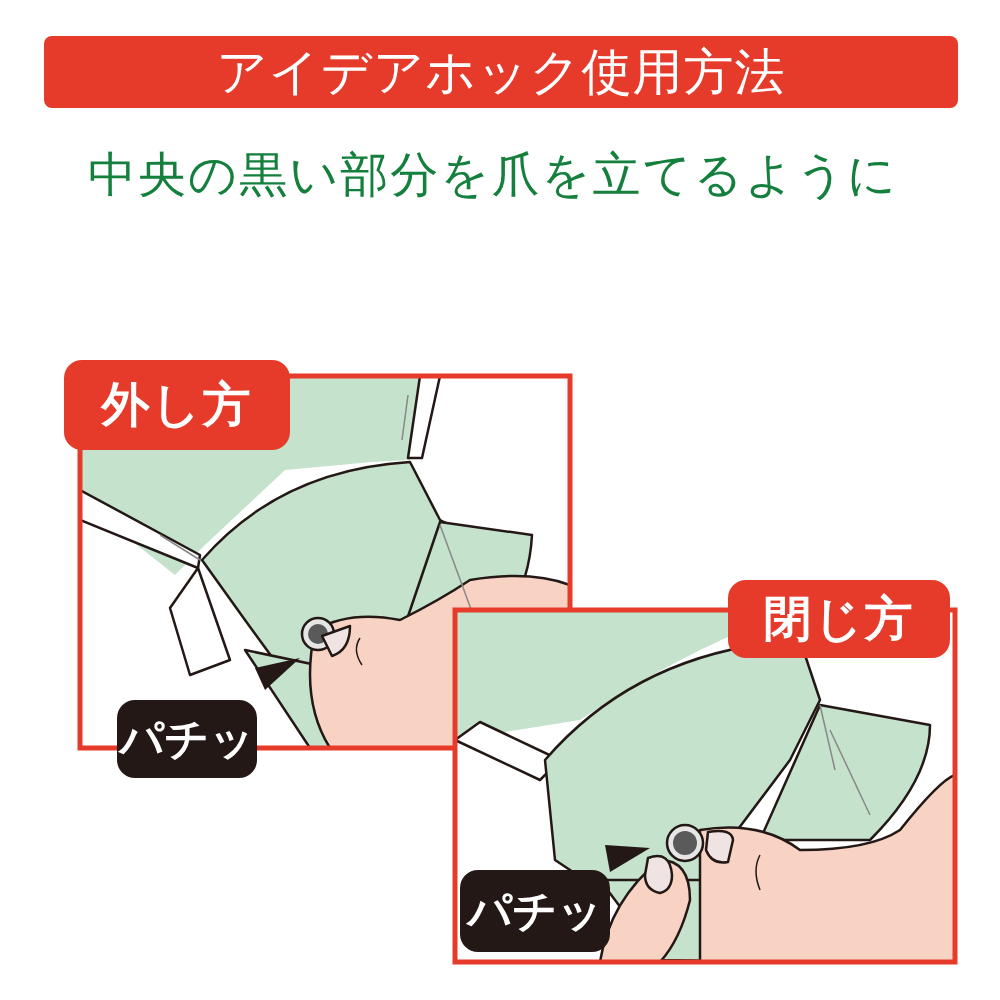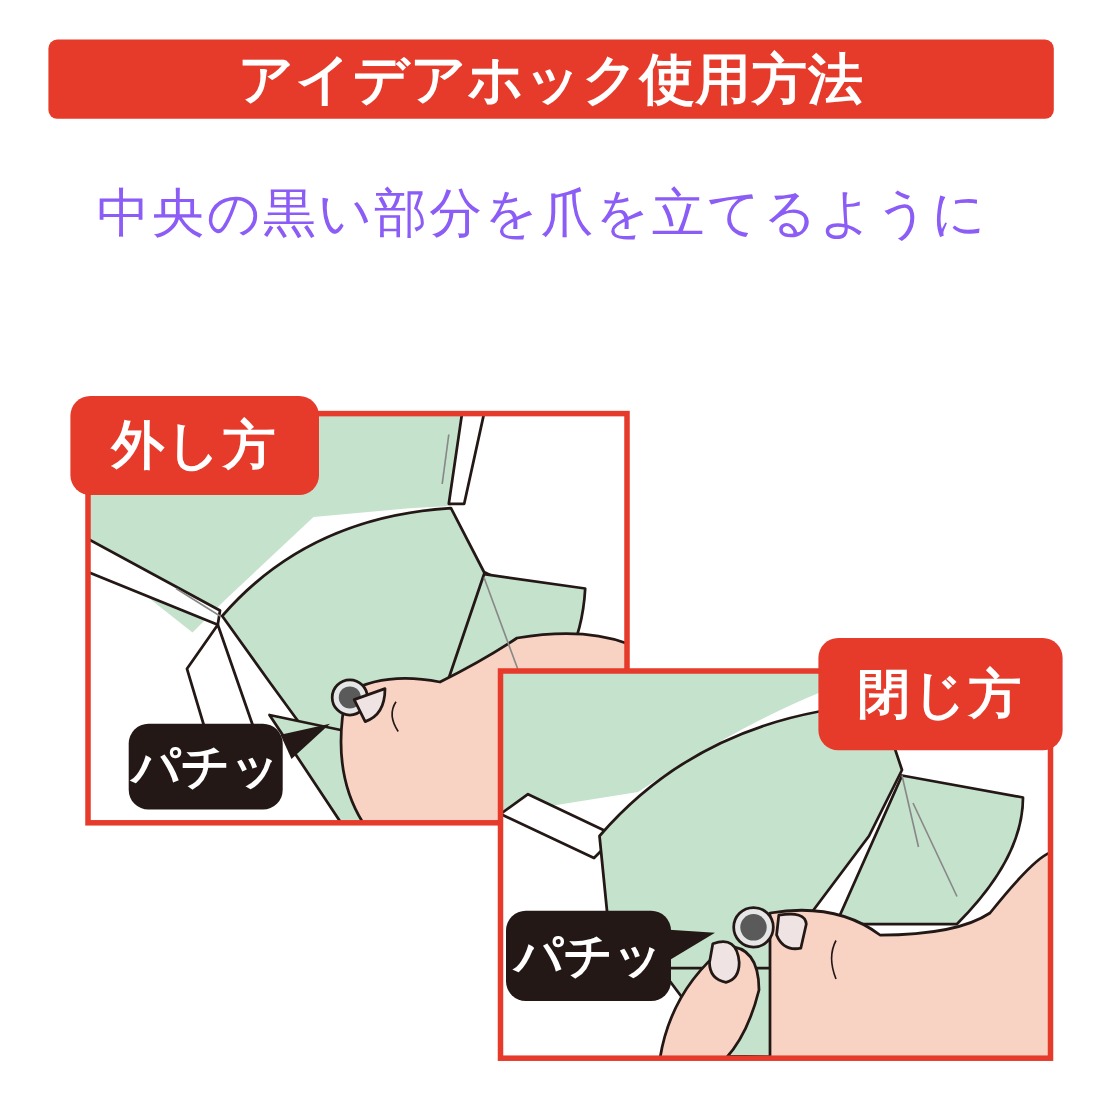--- a/index.html
+++ b/index.html
@@ -2,34 +2,34 @@
 <html><head>
 <meta charset="utf-8">
 <style>
   html, body { margin: 0; padding: 0; background: #ffffff; }
   body { width: 1000px; height: 1000px; position: relative; overflow: hidden; font-family: "DejaVu Sans", sans-serif; }
   .title-bar {
     position: absolute; left: 44px; top: 36px; width: 914px; height: 72px;
     background: #e63a2a; border-radius: 8px;
     display: flex; align-items: center; justify-content: center;
   }
-  .title-text { color: #ffffff; font-size: 50px; letter-spacing: 1px; font-weight: bold; }
+  .title-text { color: #ffffff; font-size: 50px; letter-spacing: 1px; font-weight: normal; }
   .instructions { position: absolute; left: 88px; top: 142px; width: 840px; }
-  .instr-line { font-size: 48px; line-height: 65px; color: #8b5cf6; letter-spacing: 2px; white-space: nowrap; margin-top: 20px; }
+  .instr-line { font-size: 48px; line-height: 65px; color: #15803d; letter-spacing: 2px; white-space: nowrap; }
   .panel { position: absolute; }
   .panel svg { position: absolute; left: 0; top: 0; }
   .tag {
     position: absolute; background: #e63a2a; border-radius: 18px;
     color: #fff; font-weight: bold; font-size: 48px;
     display: flex; align-items: center; justify-content: center; letter-spacing: 2px;
   }
   .bubble {
     position: absolute; background: #231815; border-radius: 18px;
     color: #fff; font-weight: bold; font-size: 44px;
-    display: flex; align-items: center; justify-content: center;
+    display: flex; align-items: center; justify-content: center; margin-top: 42px;
   }
 </style>
 </head>
 <body>
 
 <div class="title-bar">
   <span class="title-text">アイデアホック使用方法</span>
 </div>
 
 <div class="instructions">
@@ -107,18 +107,18 @@
 
       <circle cx="685" cy="843" r="18" fill="#e6e6e6"></circle>
       <circle cx="685" cy="843" r="12" fill="#5a5a5a" stroke="none"></circle>
 
       <path d="M648 858 Q670 850 672 875 Q672 890 660 893 Q645 890 645 875 Z" fill="#f0e3e3"></path>
       <path d="M708 832 Q732 828 733 840 L728 862 Q712 865 706 850 Z" fill="#f0e3e3"></path>
       <path d="M760 855 Q752 870 760 890" fill="none" stroke-width="1.5"></path>
     </g>
     <rect x="455" y="610" width="500" height="352" fill="none" stroke="#e63a2a" stroke-width="5"></rect>
   </svg>
-  <div class="tag" style="left:744px;top:580px;width:222px;height:102px;">閉じ方</div>
+  <div class="tag" style="left:728px;top:580px;width:222px;height:78px;">閉じ方</div>
   <svg width="1000" height="1000" style="pointer-events:none">
     <path d="M605 845 L650 848 L610 872 Z" fill="#231815"></path>
   </svg>
   <div class="bubble" style="left:460px;top:828px;width:150px;height:82px;">パチッ</div>
 </div>
 
 </body></html>

